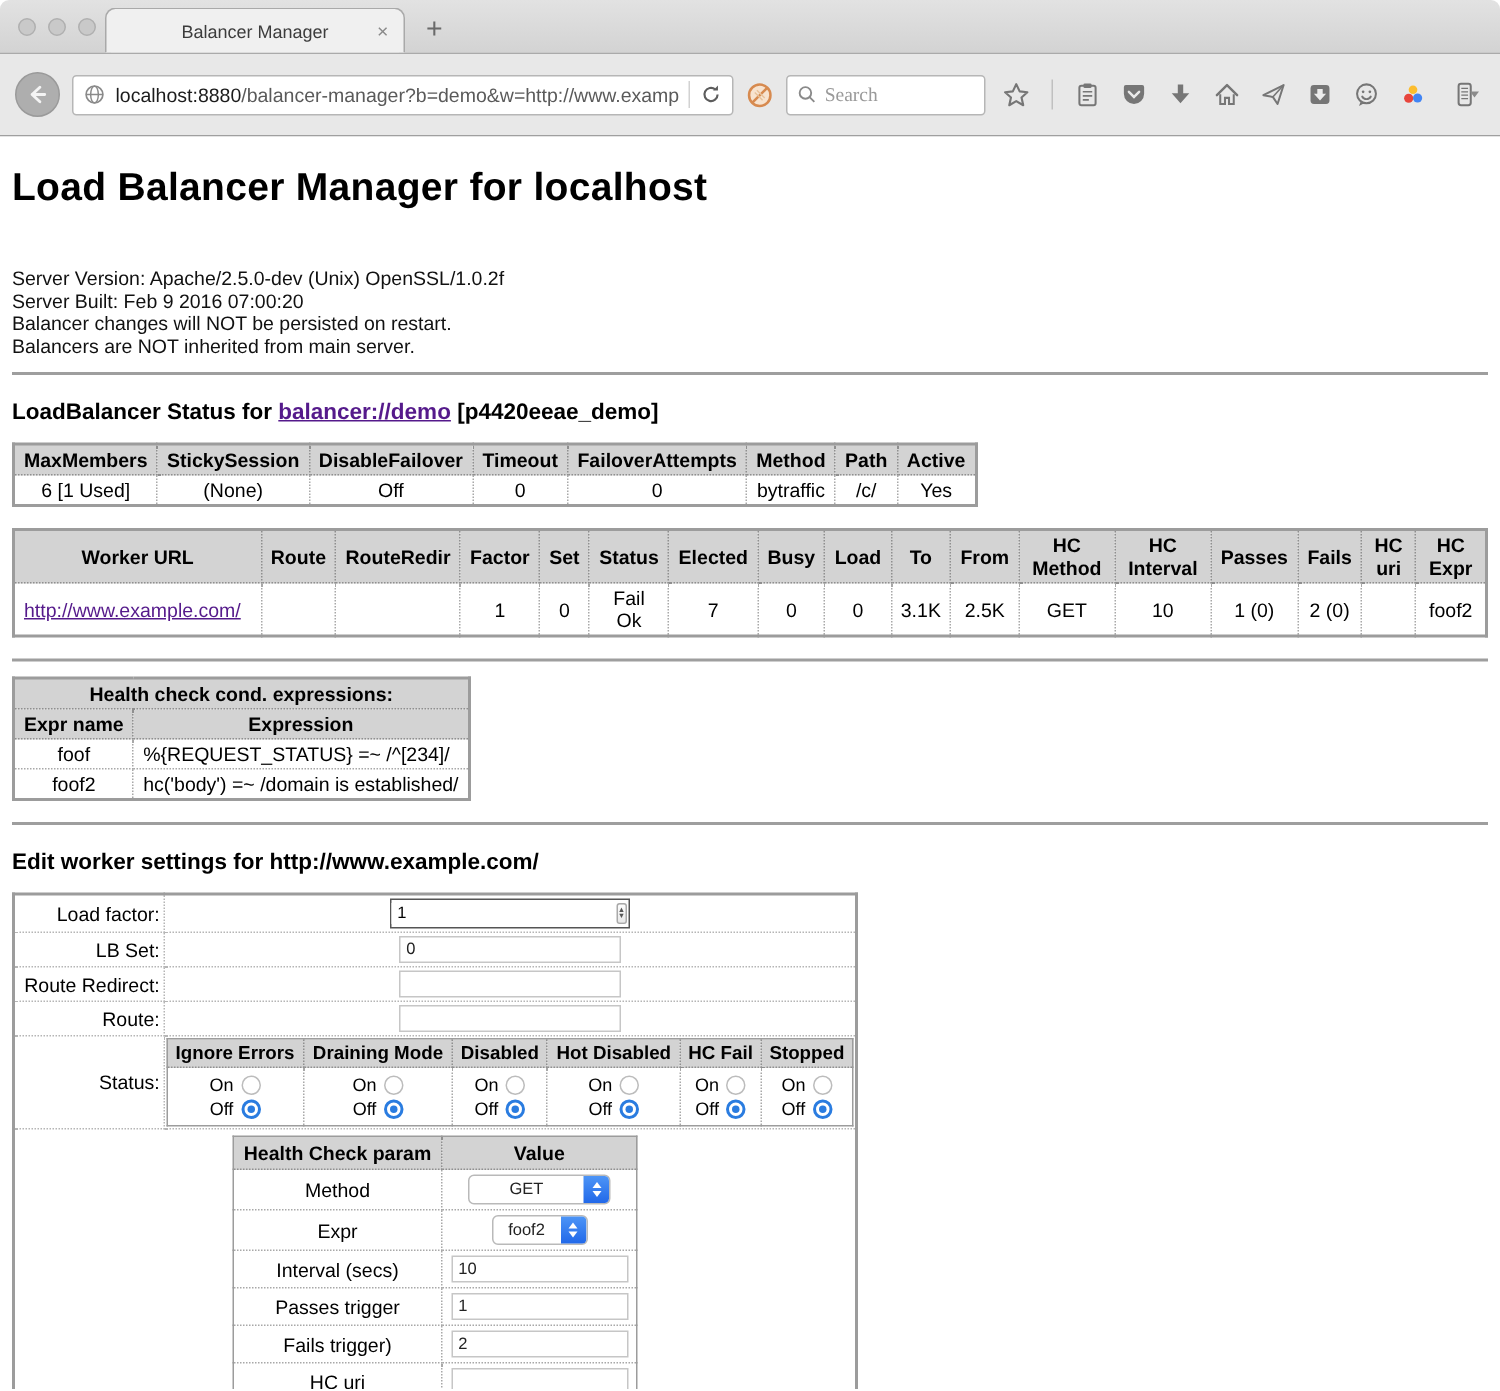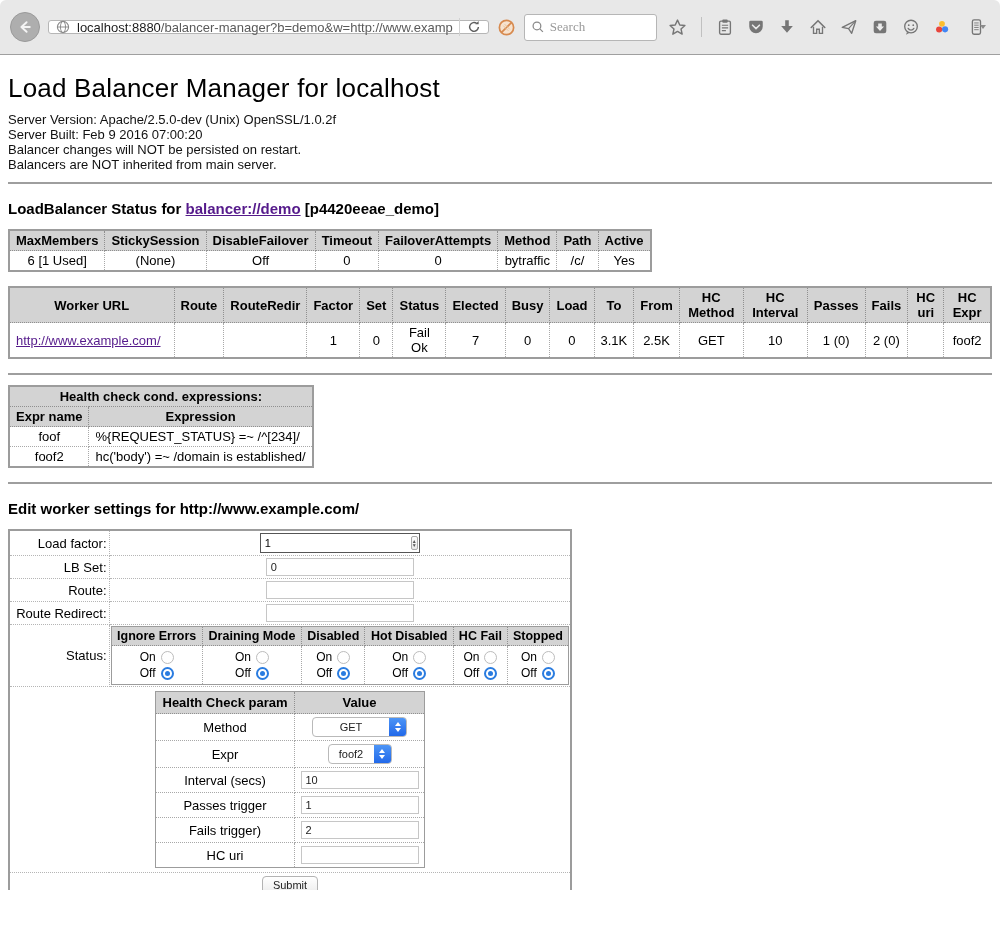--- a/index.html
+++ b/index.html
@@ -14,38 +14,38 @@
   .traffic span { width:12px; height:12px; border-radius:50%; background:#c9c9c9; border:1px solid #b0b0b0; }
   .tab { margin-left:70px; width:200px; height:30px; background:#f0f0f0; border:1px solid #a9a9a9; border-bottom:none;
          border-radius:7px 7px 0 0; display:flex; align-items:center; justify-content:center; gap:8px; position:relative; }
   .tab-title { font-size:12px; color:#3c3c3c; }
   .tab-close { position:absolute; right:10px; color:#8a8a8a; font-size:13px; cursor:default; }
   .newtab { font-size:19px; color:#6a6a6a; margin:0 0 4px 14px; }
 
   .toolbar { height:55px; background:#e8e8e8; border-bottom:1px solid #9f9f9f; display:flex; align-items:center; padding:0 10px; gap:8px; }
   .backbtn { width:30px; height:30px; border-radius:50%; background:#aeaeae; border:1px solid #9a9a9a;
              display:flex; align-items:center; justify-content:center; flex:0 0 auto; }
-  .urlbar { width:575px; height:14px; background:#fff; border:1px solid #b6b6b6; border-radius:3px;
+  .urlbar { width:575px; height:27px; background:#fff; border:1px solid #b6b6b6; border-radius:3px;
             display:flex; align-items:center; padding:0 6px; gap:6px; }
   .url-text { flex:1; font-size:13px; white-space:nowrap; overflow:hidden; }
   .url-domain { color:#1b1b1b; }
   .url-path { color:#5a5a5a; }
   .url-sep { width:1px; height:18px; background:#d2d2d2; }
   .searchbar { width:148px; height:27px; background:#fff; border:1px solid #b6b6b6; border-radius:3px;
                display:flex; align-items:center; padding:0 6px; gap:5px; }
   .searchbar input { border:none; outline:none; width:100px; font-size:13px; color:#333; font-family:Liberation Serif, serif; background:transparent; }
   .searchbar input::placeholder { color:#9a9a9a; }
   .tool-icons { display:flex; align-items:center; gap:9px; margin-left:2px; }
   .tbtn { width:22px; height:22px; display:flex; align-items:center; justify-content:center; }
   .vsep { width:1px; height:20px; background:#c0c0c0; margin:0 3px; }
   .caret-down { width:0; height:0; border-left:3.5px solid transparent; border-right:3.5px solid transparent; border-top:4px solid #8b8b8b; margin-left:-4px; }
 
   
   .content { padding:8px 8px 0 8px; background:#fff; height:835px; overflow:hidden; color:#000; }
-  h1 { font-size:26px; font-weight:normal; margin:10px 0 8px 0; letter-spacing:0.2px; }
+  h1 { font-size:26px; font-weight:bold; margin:10px 0 38px 0; letter-spacing:0.2px; }
   .info p { font-size:13px; line-height:15px; color:#111; }
   hr { border:none; border-top:2px solid #9e9e9e; margin:10px 0; }
   h3 { font-size:15px; font-weight:bold; margin:16px 0 12px 0; }
   h3 a { color:#551a8b; }
   a.worker-link { color:#551a8b; text-decoration:underline; }
 
   table.data { border-collapse:collapse; border:2px solid #9c9c9c; margin-bottom:14px; }
   table.data th { background:#d3d3d3; border:1px dotted #8f8f8f; font-size:13px; font-weight:bold; padding:2px 6px; text-align:center;margin-left:40px; }
   table.data td { border:1px dotted #a8a8a8; font-size:13px; padding:2px 6px; text-align:center; }
   table.worker { width:100%; }
@@ -92,20 +92,32 @@
   button.submit { font-size:11px; font-family:"Liberation Sans",sans-serif; padding:2px 10px; border:1px solid #b3b3b3;
                   border-radius:4px; background:linear-gradient(#fff,#ededed); color:#222; }
 
   svg.ic { display:block; }
 </style>
 </head>
 <body>
 
 <div class="window">
 
+  <div class="tabbar">
+    <div class="traffic">
+      <span></span>
+      <span></span>
+      <span></span>
+    </div>
+    <div class="tab">
+      <span class="tab-title">Balancer Manager</span>
+      <span class="tab-close">×</span>
+    </div>
+    <div class="newtab">+</div>
+  </div>
 
   <div class="toolbar">
     <div class="backbtn">
       <svg class="ic" width="16" height="16" viewBox="0 0 20 20">
         <path d="M12 4 L5.5 10 L12 16 M5.5 10 H16" stroke="#f4f4f4" stroke-width="2.4" fill="none" stroke-linecap="round" stroke-linejoin="round"></path>
       </svg>
     </div>
     <div class="urlbar">
       <svg class="ic" width="16" height="16" viewBox="0 0 20 20">
         <circle cx="10" cy="10" r="7" stroke="#8a8a8a" stroke-width="1.4" fill="none"></circle>
@@ -323,25 +335,25 @@
                   <span>▼</span>
                 </span>
           </span>
         </td>
       </tr>
       <tr>
         <td class="lbl">LB Set:</td>
         <td class="val"><input class="txt" type="text" value="0" style=""></td>
       </tr>
       <tr>
+        <td class="lbl">Route Redirect:</td>
+        <td class="val"><input class="txt" type="text" value="" style=""></td>
+      </tr>
+      <tr>
         <td class="lbl">Route:</td>
-        <td class="val"><input class="txt" type="text" value="" style=""></td>
-      </tr>
-      <tr>
-        <td class="lbl">Route Redirect:</td>
         <td class="val"><input class="txt" type="text" value="" style=""></td>
       </tr>
       <tr>
         <td class="lbl">Status:</td>
         <td style="padding:1px;">
           <table class="status">
             <tbody>
             <tr>
               <th>Ignore Errors</th>
               <th>Draining Mode</th>

